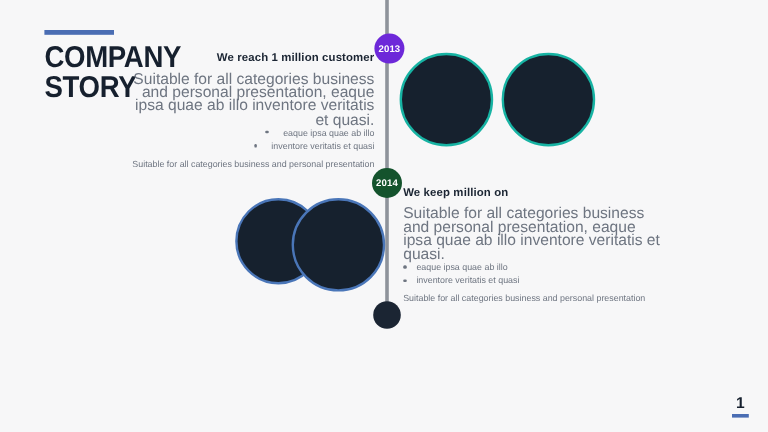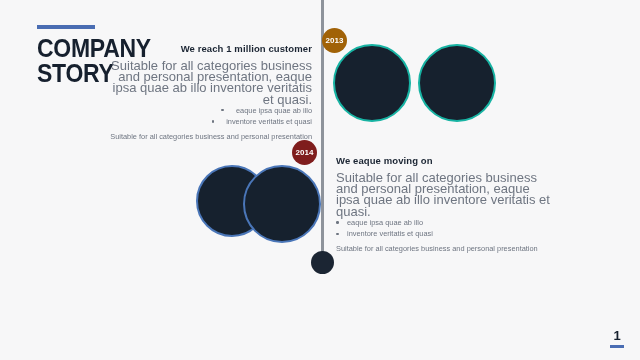--- a/index.html
+++ b/index.html
@@ -37,22 +37,22 @@
   .timeline-marker {
     position:absolute;
     width:25px; height:25px;
     border-radius:50%;
     color:#ffffff;
     font-size:8px;
     font-weight:bold;
     display:flex; align-items:center; justify-content:center;
     letter-spacing:0.1px;
   }
-  #timeline-marker-2013 { left:322px; top:28px; background:#a16207; }
-  #timeline-marker-2014 { left:292px; top:140px; background:#7f1d1d; }
+  #timeline-marker-2013 { left:312px; top:28px; background:#6d28d9; }
+  #timeline-marker-2014 { left:310px; top:140px; background:#14532d; }
   #timeline-end-dot {
     position:absolute; left:311px; top:251px;
     width:23px; height:23px; border-radius:50%;
     background:#1b2533;
   }
 
   
   .content-block { position:absolute; }
   #content-block-1 { left:100px; top:43px; width:212px; text-align:right; }
   #content-block-2 { left:336px; top:155px; width:215px; text-align:left; }
@@ -148,21 +148,21 @@
       <span class="bullet-dot"></span><span>eaque ipsa quae ab illo</span>
     </li>
     <li class="bullet-item">
       <span class="bullet-dot"></span><span>inventore veritatis et quasi</span>
     </li>
   </ul>
   <div class="block-closing">Suitable for all categories business and personal presentation</div>
 </div>
 
 <div class="content-block" id="content-block-2">
-  <div class="block-heading">We eaque moving on</div>
+  <div class="block-heading">We keep million on</div>
   <div class="block-para">Suitable for all categories business and personal presentation, eaque ipsa quae ab illo inventore veritatis et quasi.</div>
   <ul class="bullet-list">
     <li class="bullet-item">
       <span class="bullet-dot"></span><span>eaque ipsa quae ab illo</span>
     </li>
     <li class="bullet-item">
       <span class="bullet-dot"></span><span>inventore veritatis et quasi</span>
     </li>
   </ul>
   <div class="block-closing">Suitable for all categories business and personal presentation</div>

